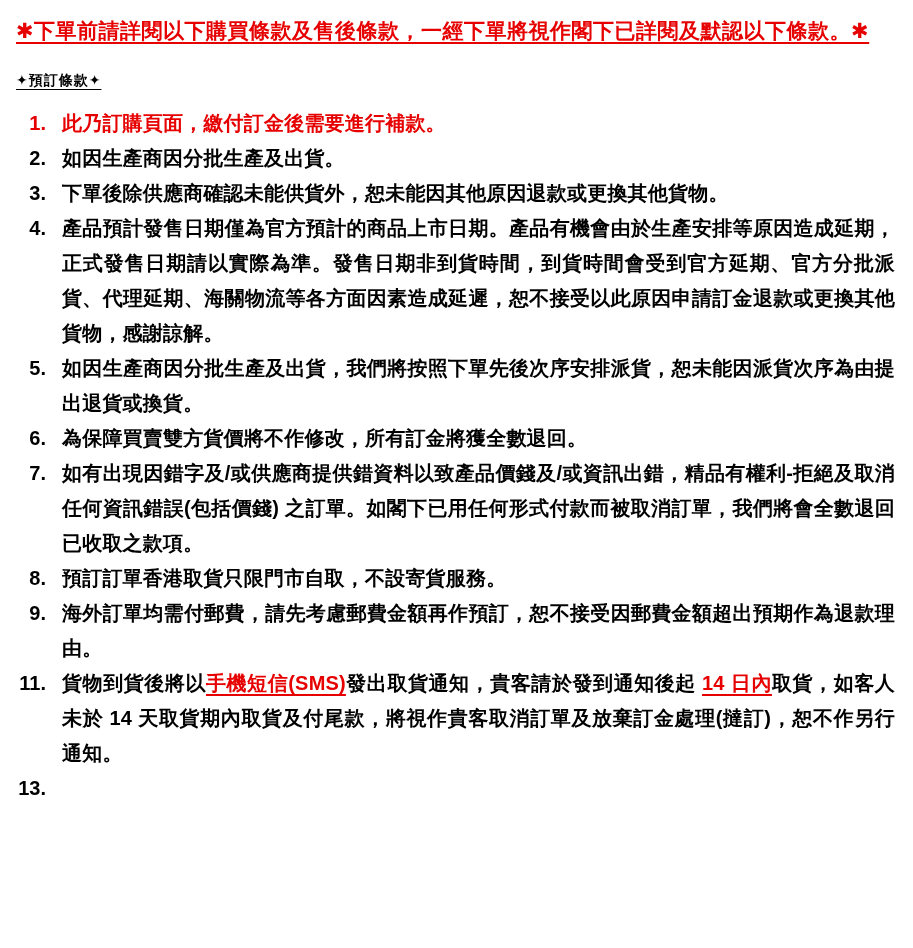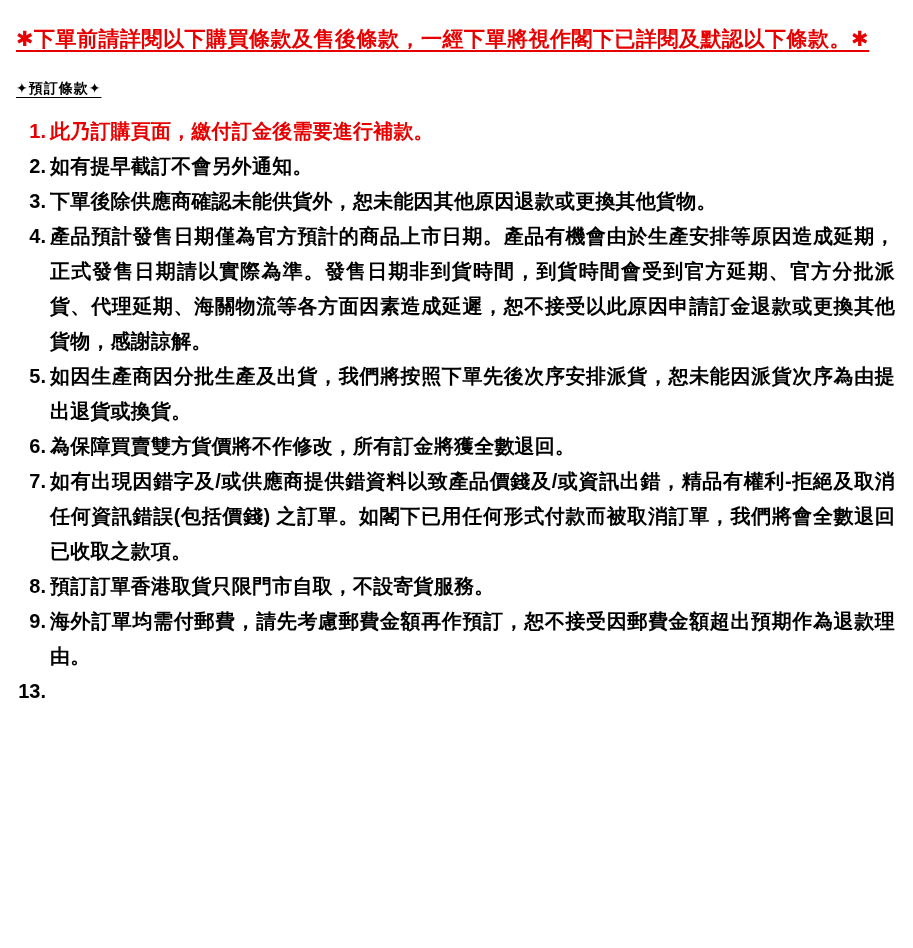--- a/index.html
+++ b/index.html
@@ -11,41 +11,41 @@
   }
   .page { padding: 13px 18px 0 16px; }
 
   .notice {
     color: #e60000;
     font-size: 21px;
     line-height: 27px;
     text-decoration: underline;
     text-underline-offset: 4px;
     letter-spacing: 0.5px;
-    margin: 12px 0 23px 0;
+    margin: 4px 0 23px 0;
   }
 
   .section-title {
     color: #000000;
     font-size: 14px;
     line-height: 26px;
     text-decoration: underline;
     text-underline-offset: 4px;
     letter-spacing: 1px;
     margin: 0 0 13px 0;
   }
 
   .terms { font-size: 20px; }
   .term { display: flex; line-height: 35px; }
   .term .num {
     flex: none; width: 30px; text-align: right;
     letter-spacing: 0;
   }
   .term .txt {
-    flex: 1; margin-left: 4px;
+    flex: 1; margin-left: 16px;
     text-align: justify;
     text-justify: inter-ideograph;
     letter-spacing: 0.2px;
   }
   .run-normal { color: #000000; }
   .run-red { color: #e60000; }
   .num.red { color: #e60000; }
   .run-red-underline {
     color: #e60000; text-decoration: underline; text-underline-offset: 4px;
   }
@@ -58,21 +58,21 @@
 
   <div class="section-title">✦預訂條款✦</div>
 
   <div class="terms">
       <div class="term">
         <span class="num red">1.</span>
         <div class="txt"><span class="run-red">此乃訂購頁面，繳付訂金後需要進行補款。</span></div>
       </div>
       <div class="term">
         <span class="num">2.</span>
-        <div class="txt"><span class="run-normal">如有提早截訂不會另外通知。</span></div>
+        <div class="txt"><span class="run-normal">如因生產商因分批生產及出貨。</span></div>
       </div>
       <div class="term">
         <span class="num">3.</span>
         <div class="txt"><span class="run-normal">下單後除供應商確認未能供貨外，恕未能因其他原因退款或更換其他貨物。</span></div>
       </div>
       <div class="term">
         <span class="num">4.</span>
         <div class="txt"><span class="run-normal">產品預計發售日期僅為官方預計的商品上市日期。產品有機會由於生產安排等原因造成延期，正式發售日期請以實際為準。發售日期非到貨時間，到貨時間會受到官方延期、官方分批派貨、代理延期、海關物流等各方面因素造成延遲，恕不接受以此原因申請訂金退款或更換其他貨物，感謝諒解。</span></div>
       </div>
       <div class="term">
@@ -89,17 +89,21 @@
       </div>
       <div class="term">
         <span class="num">8.</span>
         <div class="txt"><span class="run-normal">預訂訂單香港取貨只限門市自取，不設寄貨服務。</span></div>
       </div>
       <div class="term">
         <span class="num">9.</span>
         <div class="txt"><span class="run-normal">海外訂單均需付郵費，請先考慮郵費金額再作預訂，恕不接受因郵費金額超出預期作為退款理由。</span></div>
       </div>
       <div class="term">
+        <span class="num">11.</span>
+        <div class="txt"><span class="run-normal">貨物到貨後將以</span><span class="run-red-underline">手機短信(SMS)</span><span class="run-normal">發出取貨通知，貴客請於發到通知後起 </span><span class="run-red-underline">14 日內</span><span class="run-normal">取貨，如客人未於 14 天取貨期內取貨及付尾款，將視作貴客取消訂單及放棄訂金處理(撻訂)，恕不作另行通知。</span></div>
+      </div>
+      <div class="term">
         <span class="num">13.</span>
         <div class="txt"></div>
       </div>
     </div>
 </div>
 
 </body></html>

